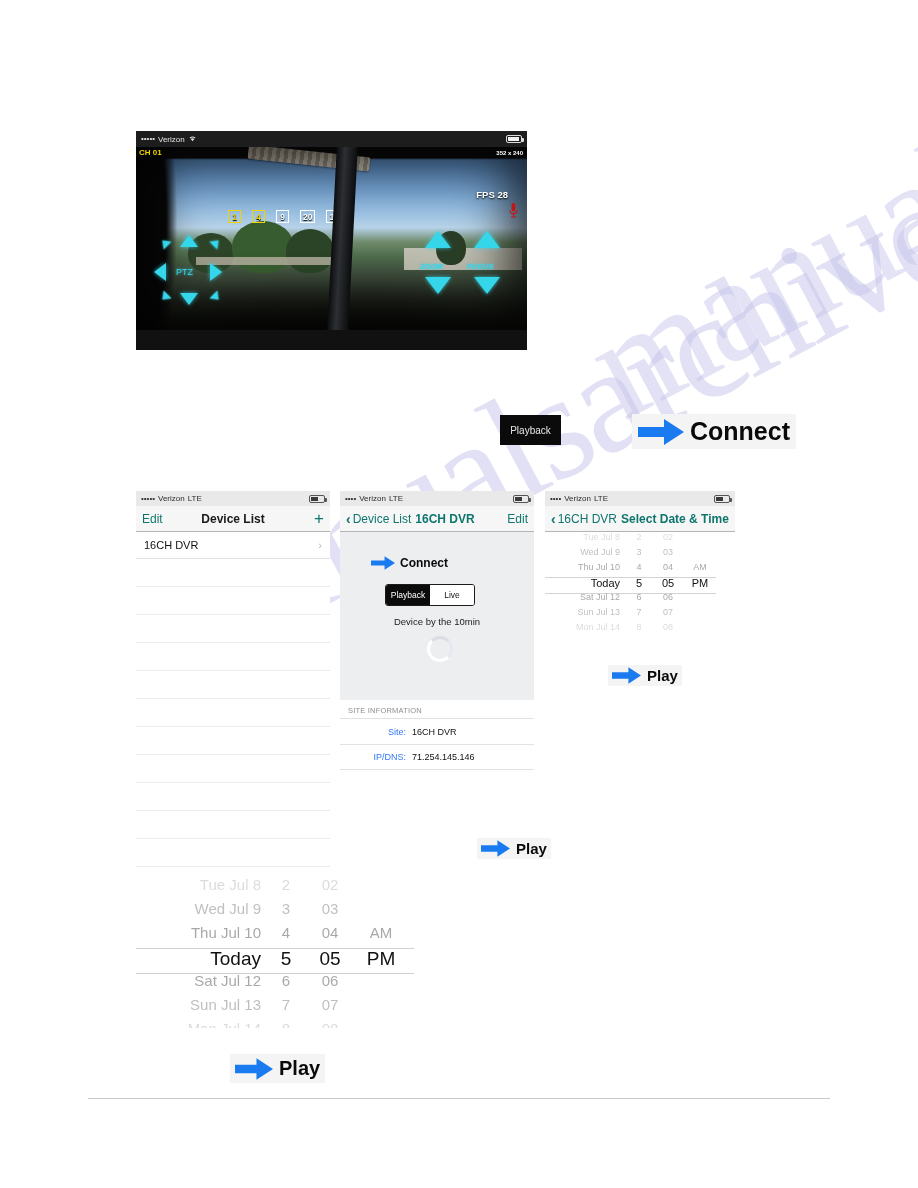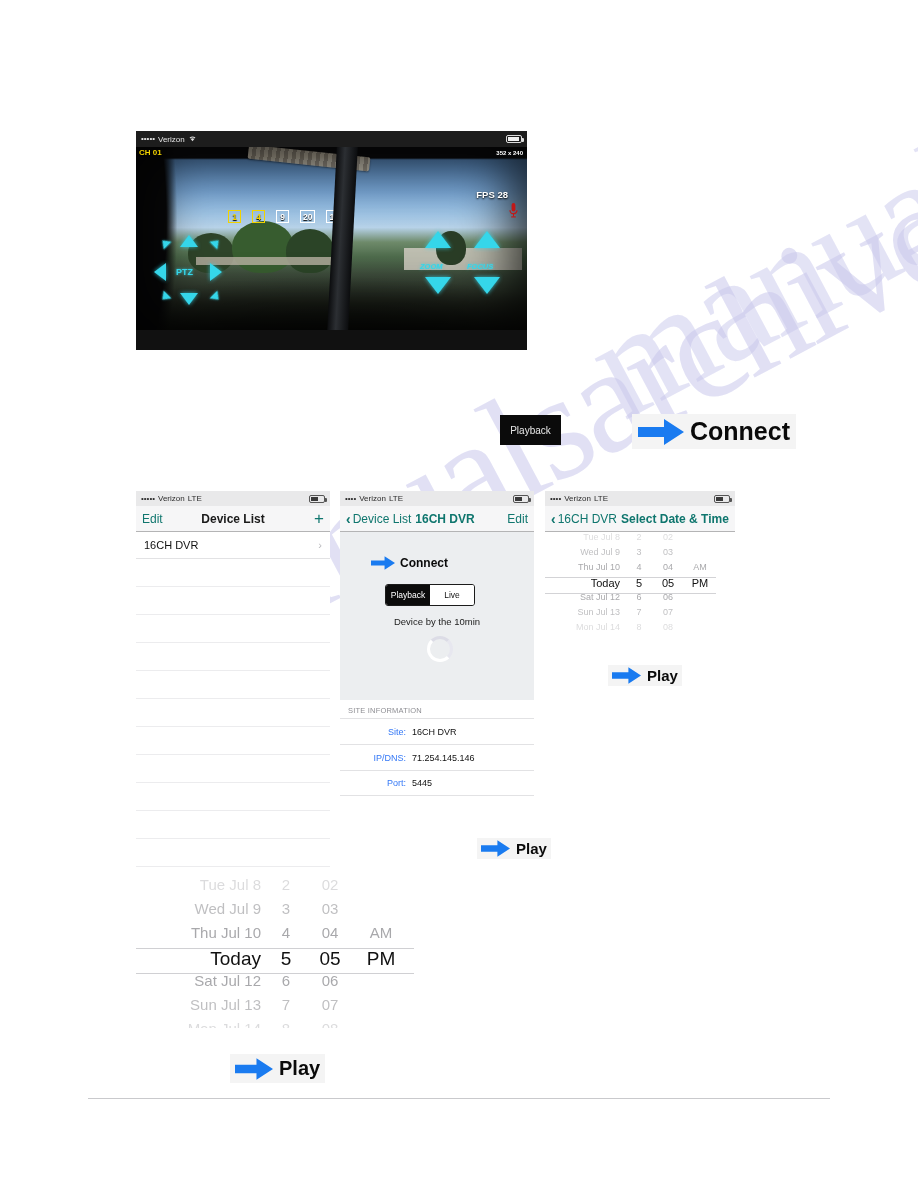--- a/index.html
+++ b/index.html
@@ -107,21 +107,21 @@
   .fps{position:absolute;right:19px;top:42px;color:#fff;font-size:9.5px;font-weight:bold;text-shadow:0 1px 2px #000;}
   .mic{position:absolute;right:11px;top:56px;width:7px;height:14px;}
   .chan-row{position:absolute;left:92px;top:63px;display:flex;gap:11px;}
   .chan{
     min-width:13px;height:13px;border:1px solid #fff;color:#fff;
     font-size:8.5px;font-weight:bold;display:flex;align-items:center;justify-content:center;
     padding:0 2px;box-sizing:border-box;text-shadow:0 1px 1px #000;
   }
   .chan.sel{border-color:#f2d300;color:#f2d300;}
   .ptz{position:absolute;left:16px;top:88px;width:82px;height:78px;}
-  .ptz .c{position:absolute;color:#35d6ea;font-weight:bold;font-size:9px;text-shadow:0 0 3px rgba(53,214,234,.9);}
+  .ptz .c{position:absolute;color:#35d6ea;font-weight:normal;font-size:9px;text-shadow:0 0 3px rgba(53,214,234,.9);}
   .tri{width:0;height:0;position:absolute;filter:drop-shadow(0 0 2px rgba(53,214,234,.8));}
   .tri.up{border-left:9px solid transparent;border-right:9px solid transparent;border-bottom:12px solid #35d6ea;}
   .tri.down{border-left:9px solid transparent;border-right:9px solid transparent;border-top:12px solid #35d6ea;}
   .tri.left{border-top:9px solid transparent;border-bottom:9px solid transparent;border-right:12px solid #35d6ea;}
   .tri.right{border-top:9px solid transparent;border-bottom:9px solid transparent;border-left:12px solid #35d6ea;}
   .tri.s{transform:scale(.62);}
   .zf{position:absolute;right:10px;top:84px;width:100px;height:82px;font-style:italic;}
   .zf .lbl{position:absolute;color:#35d6ea;font-size:7.5px;font-weight:bold;text-shadow:0 0 3px rgba(53,214,234,.9);}
   .tri.big.up{border-left:13px solid transparent;border-right:13px solid transparent;border-bottom:17px solid #35d6ea;}
   .tri.big.down{border-left:13px solid transparent;border-right:13px solid transparent;border-top:17px solid #35d6ea;}
@@ -384,24 +384,20 @@
     <div class="si-head">SITE INFORMATION</div>
     <div id="siRows">
         <div class="si-row">
           <span class="si-k">Site:</span>
           <span class="si-v">16CH DVR</span>
         </div>
         <div class="si-row">
           <span class="si-k">IP/DNS:</span>
           <span class="si-v">71.254.145.146</span>
         </div>
-        <div class="si-row">
-          <span class="si-k">Port:</span>
-          <span class="si-v">5445</span>
-        </div>
       </div>
   </div>
 
   <div class="callout" style="left:477px;top:838px;padding:2px 4px;">
     <span class="arrow-blue">
       <svg width="29" height="17" viewBox="0 0 46 26">
           <path d="M0 8 h26 V0 l20 13 -20 13 V18 H0 Z" fill="#1a7bf0"></path>
         </svg>
     </span>
     <span class="txt" style="font-size:15px;">Play</span>

